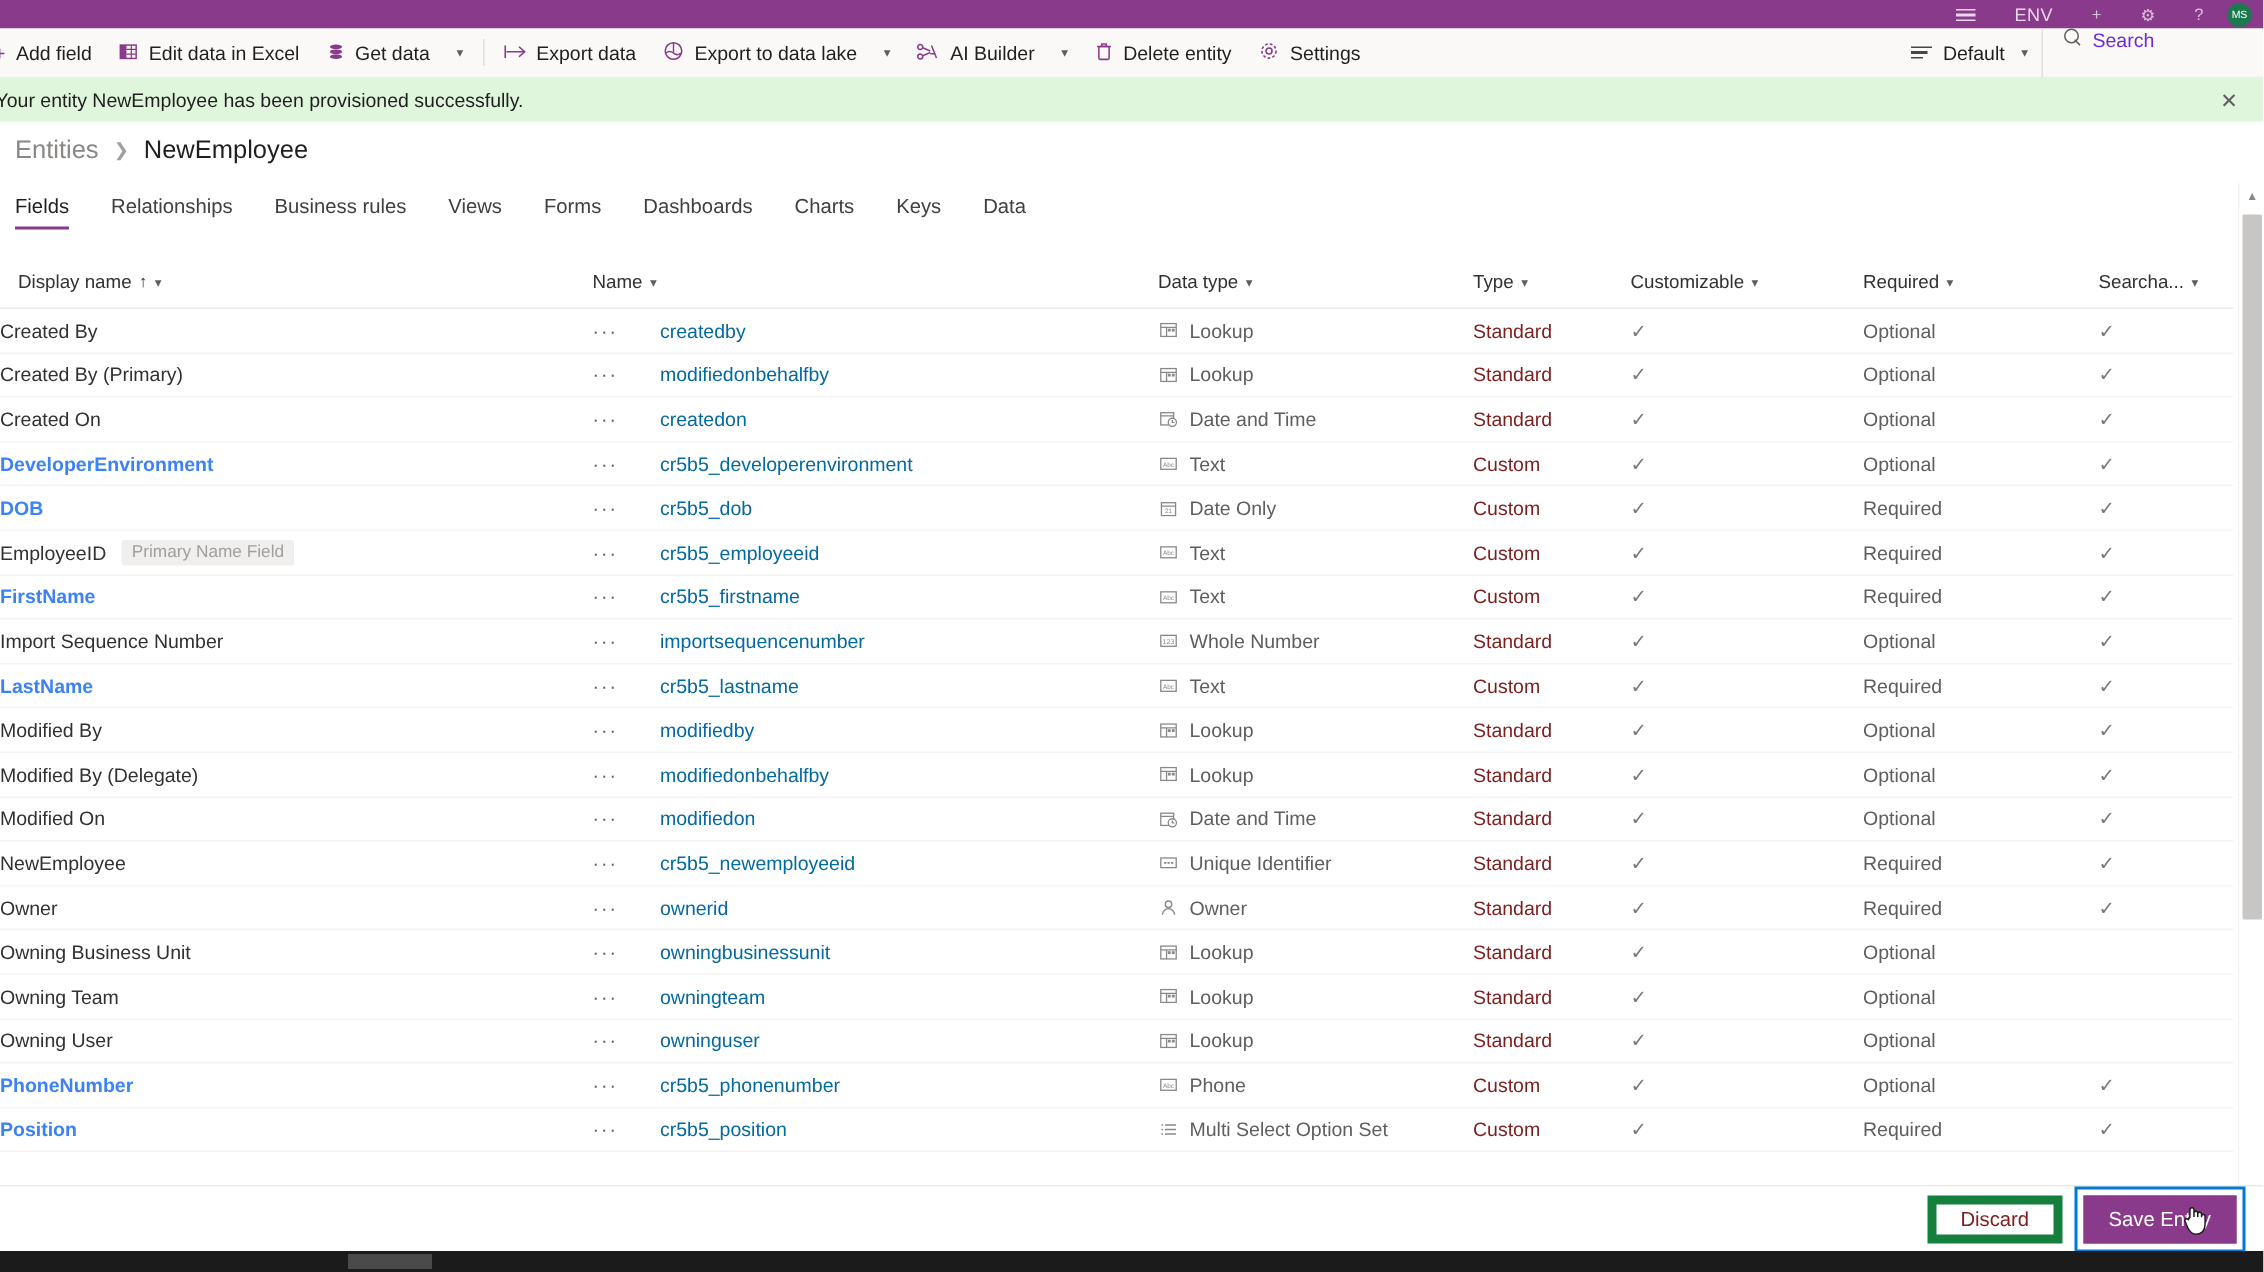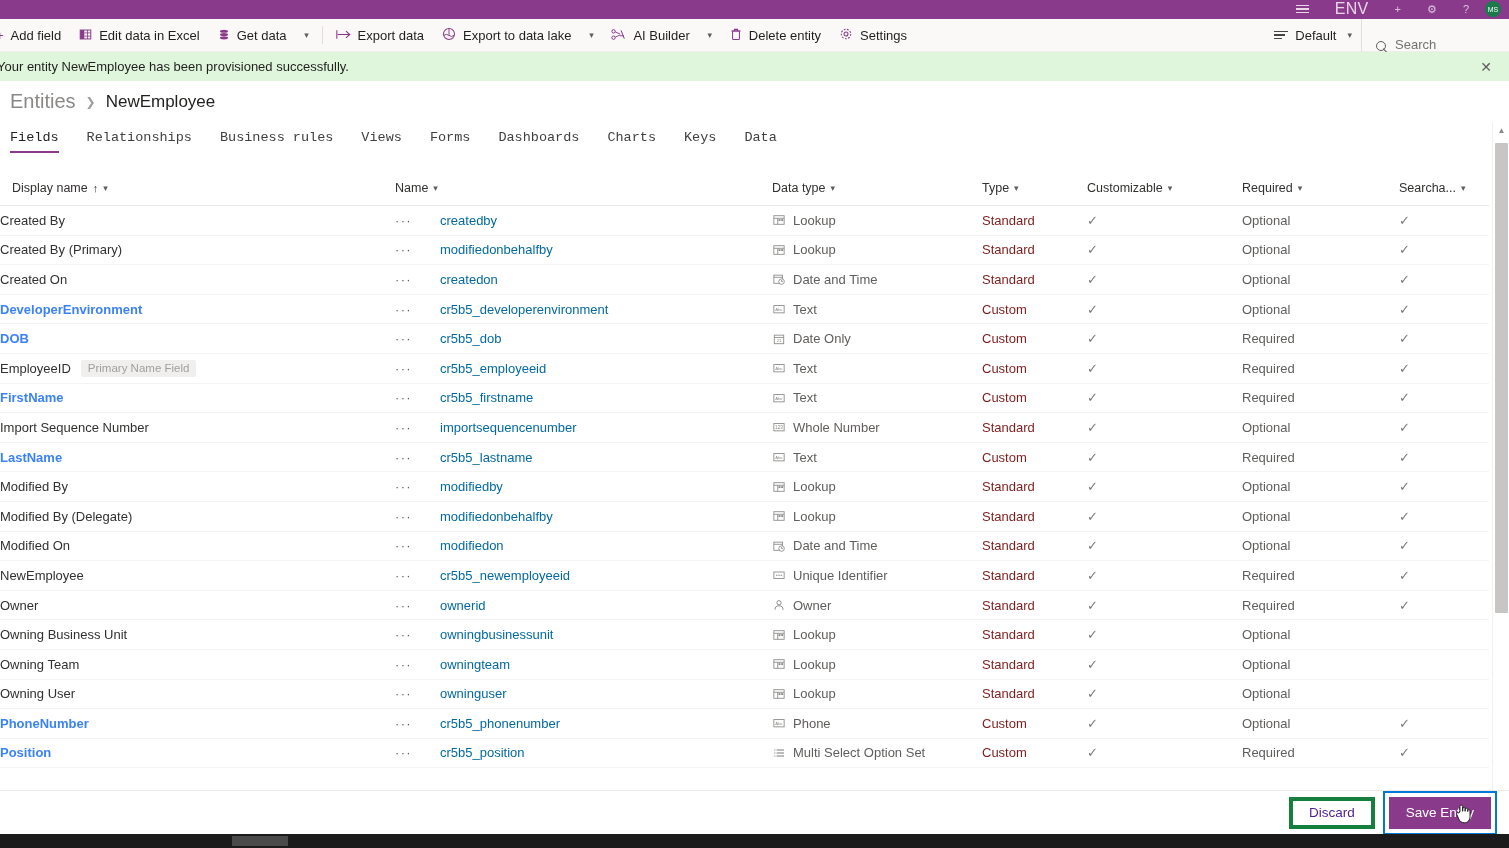--- a/index.html
+++ b/index.html
@@ -15,21 +15,21 @@
   }
 
   
   .appbar{
     position:absolute; top:0; left:0; width:1509px; height:19px;
     background:#8A3A8A;
     display:flex; align-items:flex-end; justify-content:flex-end;
     padding-right:8px;
   }
   .appbar-right{ display:flex; align-items:center; gap:26px; padding-bottom:1px;}
-  .appbar-title{ color:#f3e6f3; font-size:16px; letter-spacing:.3px; opacity:.9;}
+  .appbar-title{ color:#f3e6f3; font-size:12px; letter-spacing:.3px; opacity:.9;}
   .appbar-ic{ color:#e9d6e9; font-size:11px; opacity:.85;}
   .appbar-avatar{
     width:16px;height:16px;border-radius:50%;
     background:#1a7a4c; color:#fff; font-size:7px;
     display:flex;align-items:center;justify-content:center;
     margin-left:-10px;
   }
   .hamb{display:inline-block;width:13px;}
   .hamb i{display:block;height:1.5px;background:#e9d6e9;margin:2px 0;}
 
@@ -56,24 +56,24 @@
   .cmd-right{ display:flex;align-items:center;height:33px; }
   .viewpick{
     display:flex;align-items:center;gap:7px;padding:0 9px;height:33px;
     font-size:13px;color:#201f1e;cursor:default;
   }
   .lines{display:inline-block;width:14px;}
   .lines i{display:block;height:1.3px;background:#484644;margin:2.4px 0;}
   .lines i:nth-child(2){width:11px;}
   .lines i:nth-child(3){width:8px;}
   .searchbox{
-    display:flex;align-items:flex-end;gap:8px;
+    display:flex;align-items:flex-start;gap:8px;
     height:33px;padding:0 12px 0 14px;min-width:148px;
     border-left:1px solid #e1dfdd;
-    color:#737373;font-size:13px;cursor:text;
+    color:#6d28d9;font-size:13px;cursor:text;
   }
   .mag{ position:relative; width:11px;height:11px;display:inline-block; color:#605e5c;}
   .mag::before{content:"";position:absolute;left:0;top:0;width:8px;height:8px;border:1.3px solid currentColor;border-radius:50%;}
   .mag::after{content:"";position:absolute;left:7px;top:7px;width:5px;height:1.3px;background:currentColor;transform:rotate(45deg);transform-origin:left center;}
 
   
   .notif{
     position:absolute; top:52px; left:0; width:1509px; height:29px;
     background:#dff6dd;
     display:flex;align-items:center;
@@ -86,28 +86,28 @@
     width:26px;height:26px;display:flex;align-items:center;justify-content:center;
     color:#605e5c;font-size:14px;cursor:default;
   }
 
   
   .crumb{
     position:absolute; top:90px; left:10px;
     display:flex; align-items:center; gap:10px;
     font-size:18px;
   }
-  .crumb-parent{ color:#8a8886; cursor:pointer; font-size:20px;}
+  .crumb-parent{ color:#8a8886; cursor:pointer; font-size:17px;}
   .crumb-sep{ color:#a19f9d; font-size:12px; }
   .crumb-cur{ color:#201f1e; font-size:17px; }
 
   
   .tabs{
     position:absolute; top:130px; left:0; width:1509px; height:31px;
-    display:flex; align-items:flex-start; padding-left:10px; gap:0;font-family:Liberation Mono, monospace;
+    display:flex; align-items:flex-start; padding-left:10px; gap:0;
   }
   .tab{
     padding:0 14px 8px 0; margin-right:14px;
     font-size:13.5px; color:#404040; cursor:default; position:relative;
     white-space:nowrap;
   }
   .tab:first-child{padding-left:0;}
   .tab.active{ color:#201f1e; }
   .tab.active::after{
     content:""; position:absolute; left:0; right:14px; bottom:0;
@@ -189,21 +189,21 @@
   .footer{
     position:absolute; left:0; bottom:14px; width:1509px; height:44px;
     background:#ffffff;
     border-top:1px solid #edebe9;
     display:flex; align-items:center; justify-content:flex-end;
     padding-right:4px; gap:0;
   }
   .btn{
     height:32px; min-width:84px; padding:0 16px;
     font-size:13.5px; font-family:inherit;
-    border:4px solid #15803d; background:#fff; color:#4c1d95;
+    border:6px solid #15803d; background:#fff; color:#7f1d1d;
     cursor:default; display:flex;align-items:center;justify-content:center;
   }
   .btn-primary{
     background:#8A3A8A; border:1px solid #8A3A8A; color:#fff;
     min-width:102px;
   }
   .btn-wrap{
     margin-left:8px; margin-right:8px;
     padding:4px; border:2px solid #0078d4; background:#ffffff;
     display:inline-flex;

